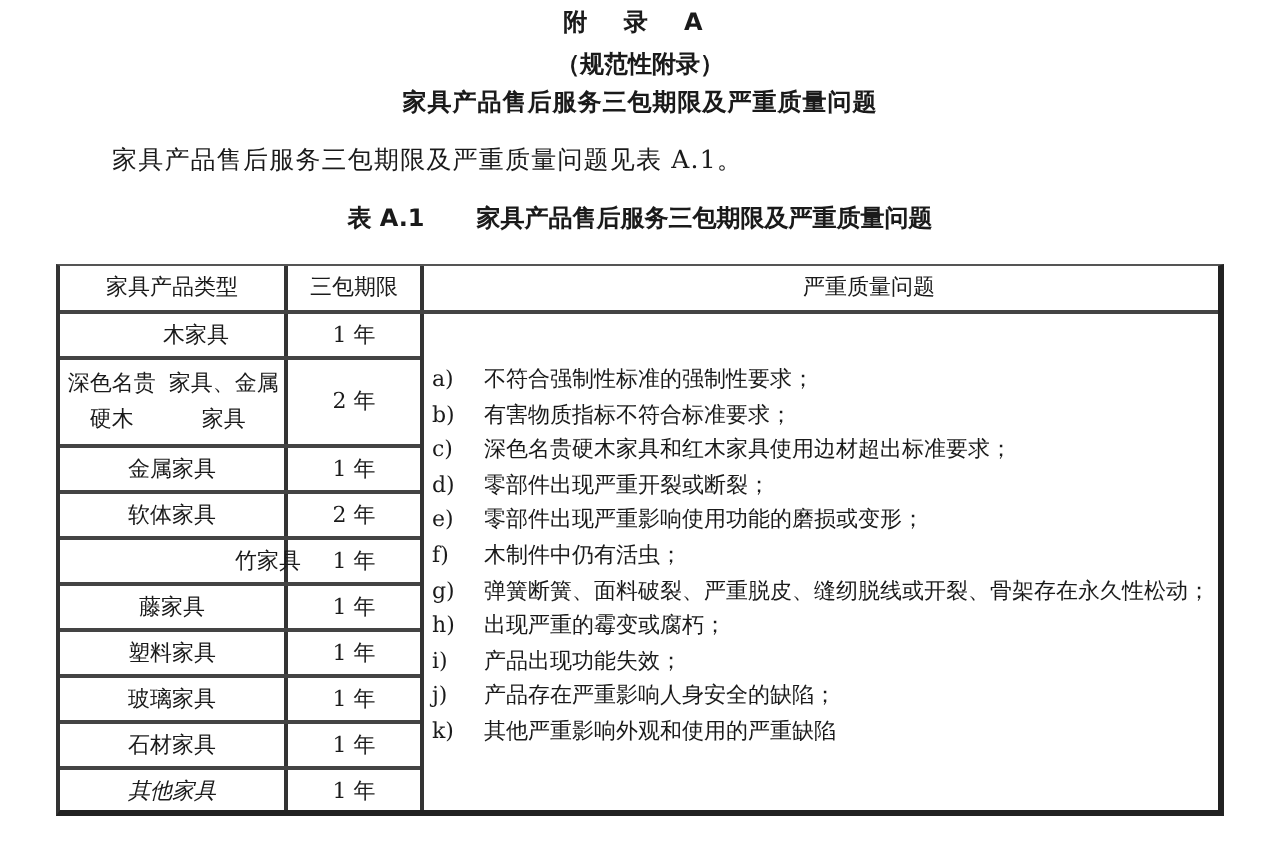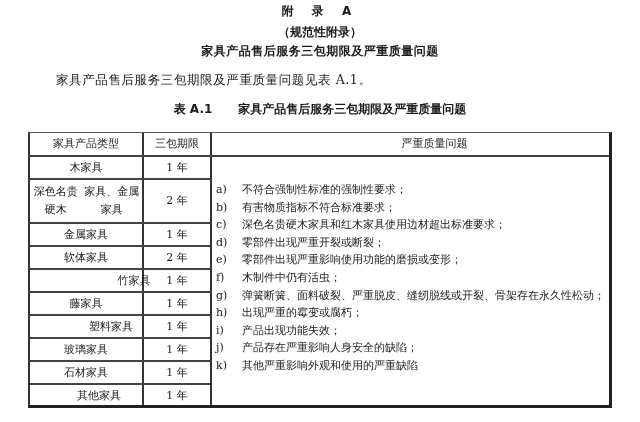--- a/index.html
+++ b/index.html
@@ -53,51 +53,51 @@
   <div class="hline" style="left:0; width:180px; top:158px;"></div>
   <div class="hline" style="left:0; width:180px; top:181px;"></div>
   <div class="hline" style="left:0; width:180px; top:204px;"></div>
   <div class="hline" style="left:0; width:180px; top:227px;"></div>
   <div class="hline" style="left:0; width:180px; top:250px;"></div>
 
   <div class="cell" style="left:0; top:0; width:112px; height:22px;">家具产品类型</div>
   <div class="cell" style="left:114px; top:0; width:66px; height:22px;">三包期限</div>
   <div class="cell" style="left:182px; top:0; width:397px; height:22px;padding-left:24px;">严重质量问题</div>
 
-  <div class="cell" style="left:0; top:24px; width:112px; height:21px;">木家具</div>
+  <div class="cell" style="left:0; top:24px; width:112px; height:21px;padding-left:12px;">木家具</div>
   <div class="cell" style="left:114px; top:24px; width:66px; height:21px;">1 年</div>
 
   <div class="cell" style="left:0; top:47px; width:112px; height:42px; flex-direction:row;align-items:center;">
     <span>深色名贵硬木</span>
     <span>家具、金属家具</span>
   </div>
   <div class="cell" style="left:114px; top:47px; width:66px; height:42px;">2 年</div>
 
   <div class="cell" style="left:0; top:91px; width:112px; height:21px;">金属家具</div>
   <div class="cell" style="left:114px; top:91px; width:66px; height:21px;">1 年</div>
 
   <div class="cell" style="left:0; top:114px; width:112px; height:21px;">软体家具</div>
   <div class="cell" style="left:114px; top:114px; width:66px; height:21px;">2 年</div>
 
   <div class="cell" style="left:0; top:137px; width:112px; height:21px;margin-left:48px;">竹家具</div>
   <div class="cell" style="left:114px; top:137px; width:66px; height:21px;">1 年</div>
 
   <div class="cell" style="left:0; top:160px; width:112px; height:21px;">藤家具</div>
   <div class="cell" style="left:114px; top:160px; width:66px; height:21px;">1 年</div>
 
-  <div class="cell" style="left:0; top:183px; width:112px; height:21px;margin-left:25px;">塑料家具</div>
+  <div class="cell" style="left:0; top:183px; width:112px; height:21px;">塑料家具</div>
   <div class="cell" style="left:114px; top:183px; width:66px; height:21px;">1 年</div>
 
   <div class="cell" style="left:0; top:206px; width:112px; height:21px;">玻璃家具</div>
   <div class="cell" style="left:114px; top:206px; width:66px; height:21px;">1 年</div>
 
   <div class="cell" style="left:0; top:229px; width:112px; height:21px;">石材家具</div>
   <div class="cell" style="left:114px; top:229px; width:66px; height:21px;">1 年</div>
 
-  <div class="cell" style="left:13px; top:252px; width:112px; height:21px;">其他家具</div>
+  <div class="cell" style="left:0; top:252px; width:112px; height:21px;font-style:italic;">其他家具</div>
   <div class="cell" style="left:114px; top:252px; width:66px; height:21px;">1 年</div>
 
   <div class="issues">
     <div class="issue">
         <span class="key">a)</span>
         <span>不符合强制性标准的强制性要求；</span>
       </div>
     <div class="issue">
         <span class="key">b)</span>
         <span>有害物质指标不符合标准要求；</span>

